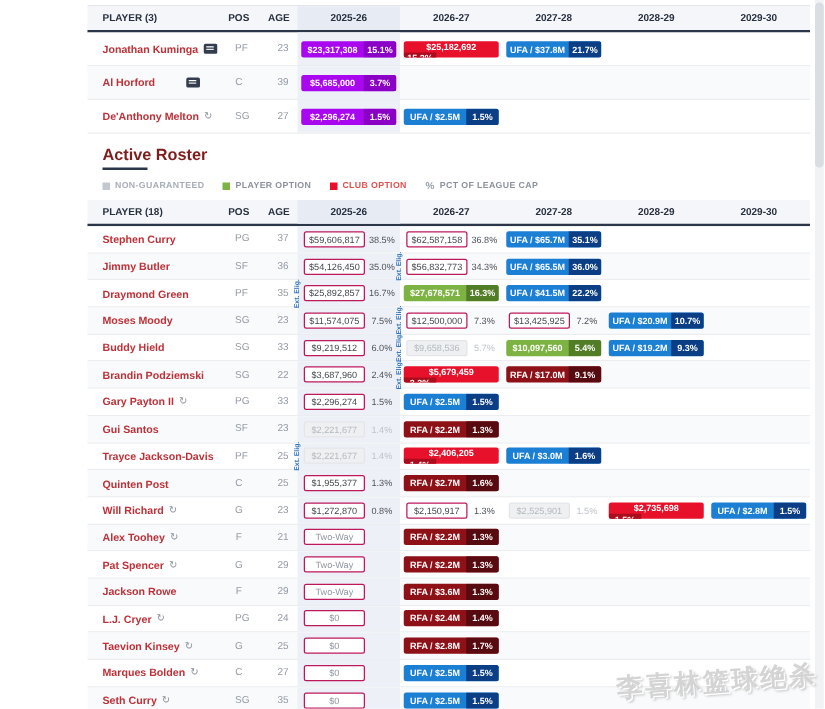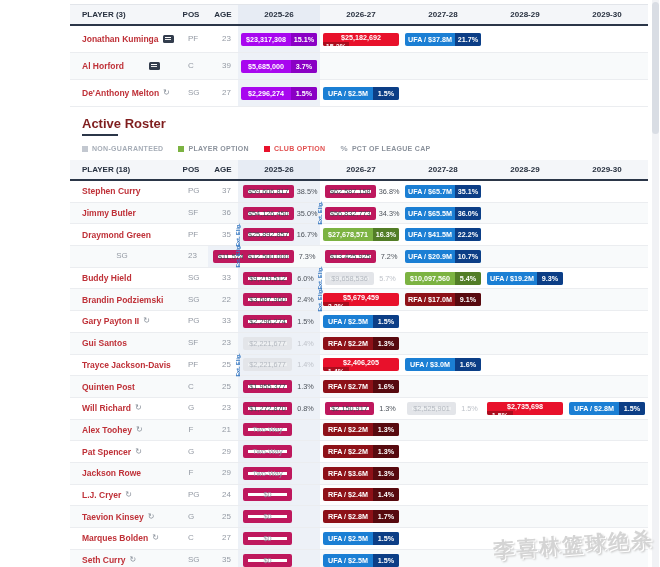--- a/index.html
+++ b/index.html
@@ -23,21 +23,21 @@
 
   .pcell { display:flex; align-items:center; padding-left:12px; gap:4px; overflow:hidden; }
   .pname { font-size:8.5px; font-weight:bold; color:#bf3138; white-space:nowrap; cursor:pointer; }
   .pos,.age { font-size:8px; color:#949aa4; text-align:center; align-self:center; line-height:1; margin:auto 14px; }
 
   .ycell { position:relative; display:flex; align-items:center; height:100%; }
   .ycell.y0 { background:#edf1f7; }
 
   .vwrap { display:flex; align-items:center; flex:1; padding:0 1px 0 5px; }
   .vbox { flex:1; height:13px; display:flex; align-items:center; justify-content:center;
-          background:#fff; border:5px solid #be185d; border-radius:2px; font-size:7.3px; color:#42474f; white-space:nowrap; }
+          background:#fff; border:1px solid #be185d; border-radius:2px; font-size:7.3px; color:#42474f; white-space:nowrap; }
   .vbox.gray { background:#eef0f2; border-color:#e3e5e9; color:#b4b9c0; }
   .vbox.plain { color:#8f969f; }
   .pct { width:27px; text-align:center; font-size:7.3px; color:#4d535b; }
   .pct.gray { color:#bfc3ca; }
 
   .badge { display:flex; align-items:stretch; height:13px; flex:1; margin:0 3px; border-radius:2px;
            overflow:hidden; color:#fff; font-weight:bold; font-size:7.2px; }
   .blabel { flex:1; display:flex; align-items:center; justify-content:center; padding:0 1px; white-space:nowrap; }
   .bpct { width:26px; display:flex; align-items:center; justify-content:center; }
   .badge.purple { background:#a807ef; } .badge.purple .bpct { background:#8a00c4; }
@@ -269,20 +269,23 @@
       <div class="ycell">
         <div class="badge blue">
           <span class="blabel">UFA / $41.5M</span>
           <span class="bpct">22.2%</span>
         </div>
       </div>
       <div class="ycell"></div>
       <div class="ycell"></div>
     </div>
     <div class="trow alt">
+      <div class="pcell">
+        <span class="pname">Moses Moody</span>
+      </div>
       <div class="pos">SG</div>
       <div class="age">23</div>
       <div class="ycell y0">
         <div class="vwrap">
           <div class="vbox">$11,574,075</div>
           <span class="pct">7.5%</span>
         </div>
       </div>
       <div class="ycell">
         <span class="ext">Ext. Elig.</span>

